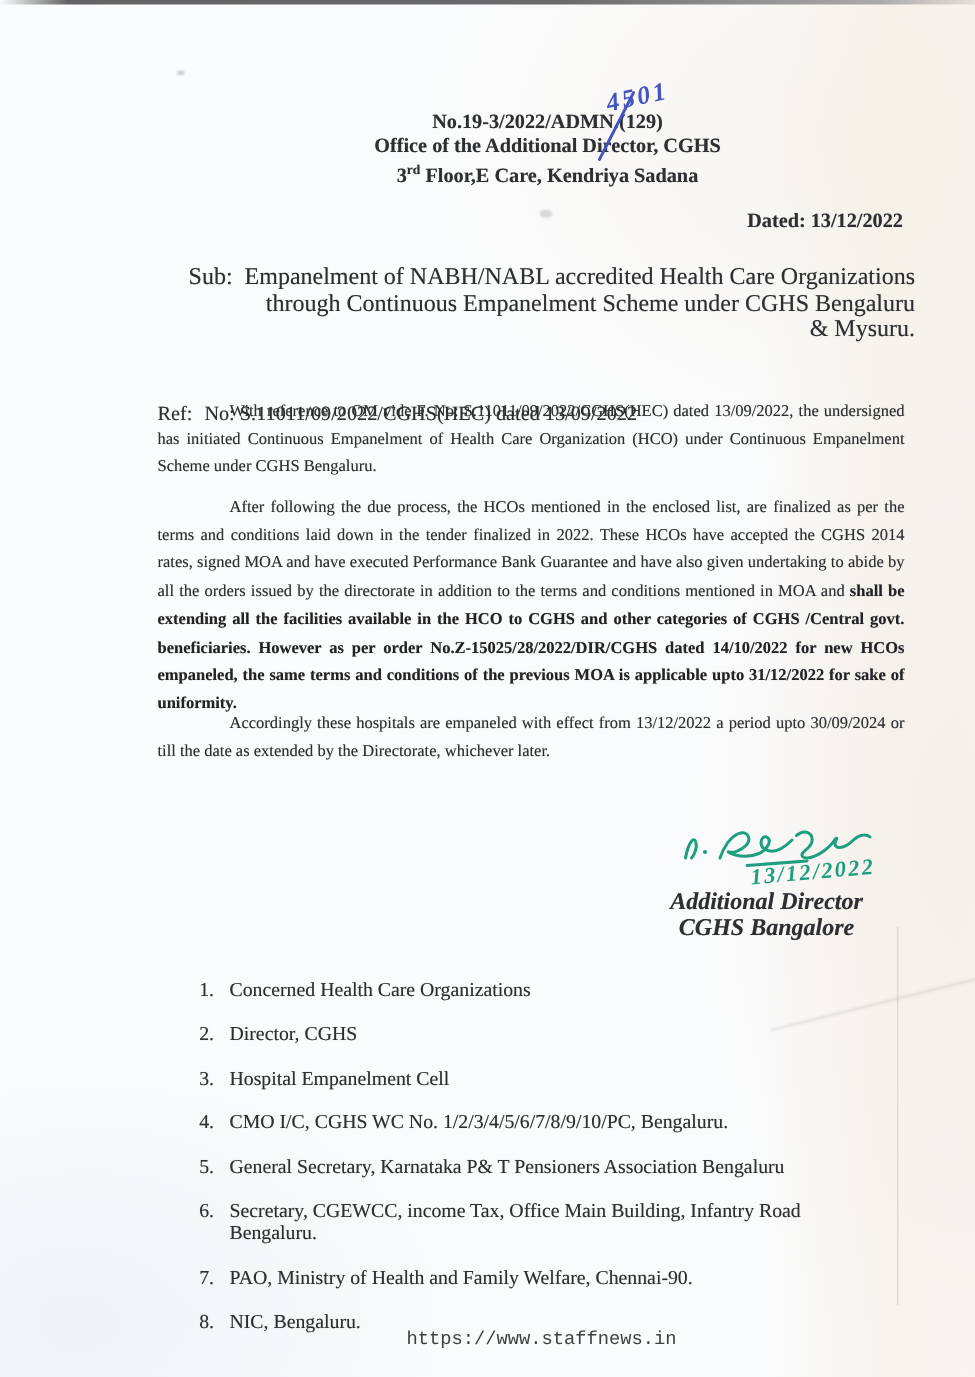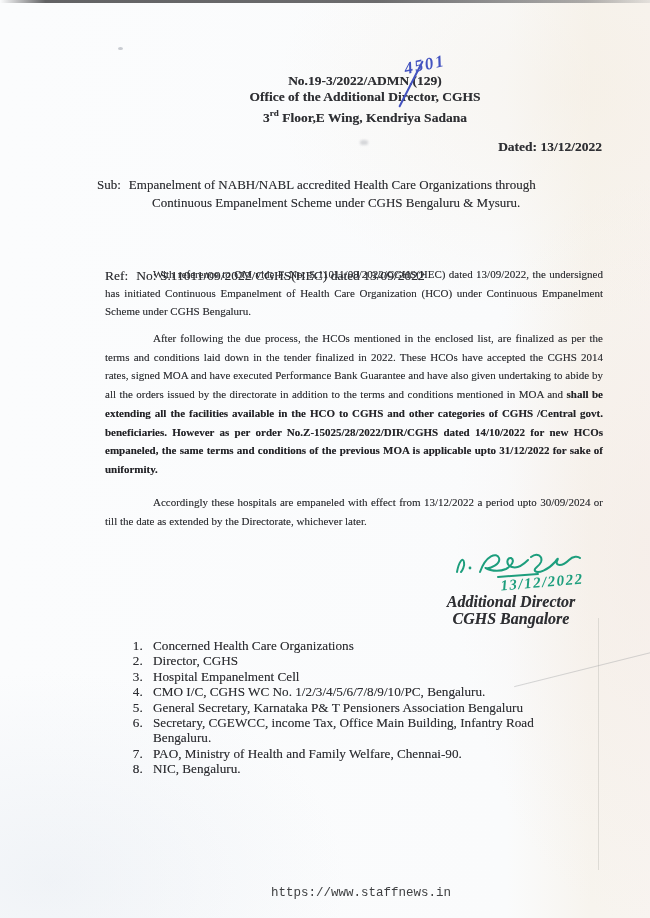--- a/index.html
+++ b/index.html
@@ -53,51 +53,51 @@
     position:absolute; left:410px; top:58px; width:2px; height:52px;
     background:#4353c0; transform:rotate(27deg); border-radius:2px;
   }
   .dated-line {
     position:absolute; top:139px; right:48px;
     font-weight:bold; font-size:13.5px;
   }
 
   
   .sub-block {
-    position:absolute; top:176px; left:97px; width:488px;
-    font-size:13px; line-height:17.6px;
-    padding-left:55px; text-indent:-55px; box-sizing:border-box;
+    position:absolute; top:176px; left:122px; width:488px;
+    font-size:16px; line-height:17.6px;
+    padding-left:55px; text-indent:-55px; box-sizing:border-box;text-align:right;
   }
   .ref-line { position:absolute; top:222px; left:105px; font-size:13.5px;margin-top:46px; }
   .label-gap { display:inline-block; width:8px; }
 
   
   .para {
     position:absolute; left:105px; width:498px;
     font-size:11px; line-height:18.7px; text-align:justify; text-indent:48px;
   }
   .para-1 { top:254px; }
   .para-2 { top:318px; }
-  .para-3 { top:482px; }
+  .para-3 { top:462px; }
   .para b { color:#232327; }
 
   
   .sig-block { position:absolute; top:548px; right:34px; width:210px; text-align:center; }
   .sig-scribble { display:block; margin:0 0 0 46px; }
   .sig-date {
     display:block; margin:-8px 0 2px 62px;
     color:#1d9e7d; font-size:15px; font-style:italic; font-weight:bold;
     transform:rotate(-5deg); letter-spacing:1.5px;
   }
   .sig-role { font-weight:bold; font-style:italic; font-size:16px; line-height:17px; }
 
   
   .list-block { position:absolute; top:638px; left:122px; width:470px; }
   .list-block ol { margin:0; padding-left:24px; font-size:13.2px; line-height:15.4px; }
-  .list-block li { padding-left:7px; }
+  .list-block li { padding-left:7px;margin-top:14px; }
 
   
   .footer-url {
     position:absolute; top:886px; left:0; width:100%; text-align:center;
     font-family:Liberation Mono, monospace; font-size:12.5px; color:#3f4042;padding-left:36px;
   }
 </style>
 </head>
 <body>
 
@@ -105,21 +105,21 @@
 
   <div class="edge-top"></div>
   <div class="crease"></div>
   <div class="bleed-line"></div>
   <div class="speck-1"></div>
   <div class="speck-2"></div>
 
   <div class="header-block soft">
     <div><span>No.19-3/2022/ADMN.(129)</span></div>
     <div><span>Office of the Additional Director, CGHS</span></div>
-    <div><span>3</span><sup>rd</sup><span> Floor,E Wing, Kendriya Sadana</span></div>
+    <div><span>3</span><sup>rd</sup><span> Floor,E Care, Kendriya Sadana</span></div>
   </div>
 
   <div class="handwritten-slash"></div>
   <div class="handwritten-no">4501</div>
 
   <div class="dated-line soft">Dated: 13/12/2022</div>
 
   <div class="sub-block soft">
     <span>Sub:</span><span class="label-gap"></span><span>Empanelment of NABH/NABL accredited Health Care Organizations through</span>
     <span>Continuous Empanelment Scheme under CGHS Bengaluru &amp; Mysuru.</span>

